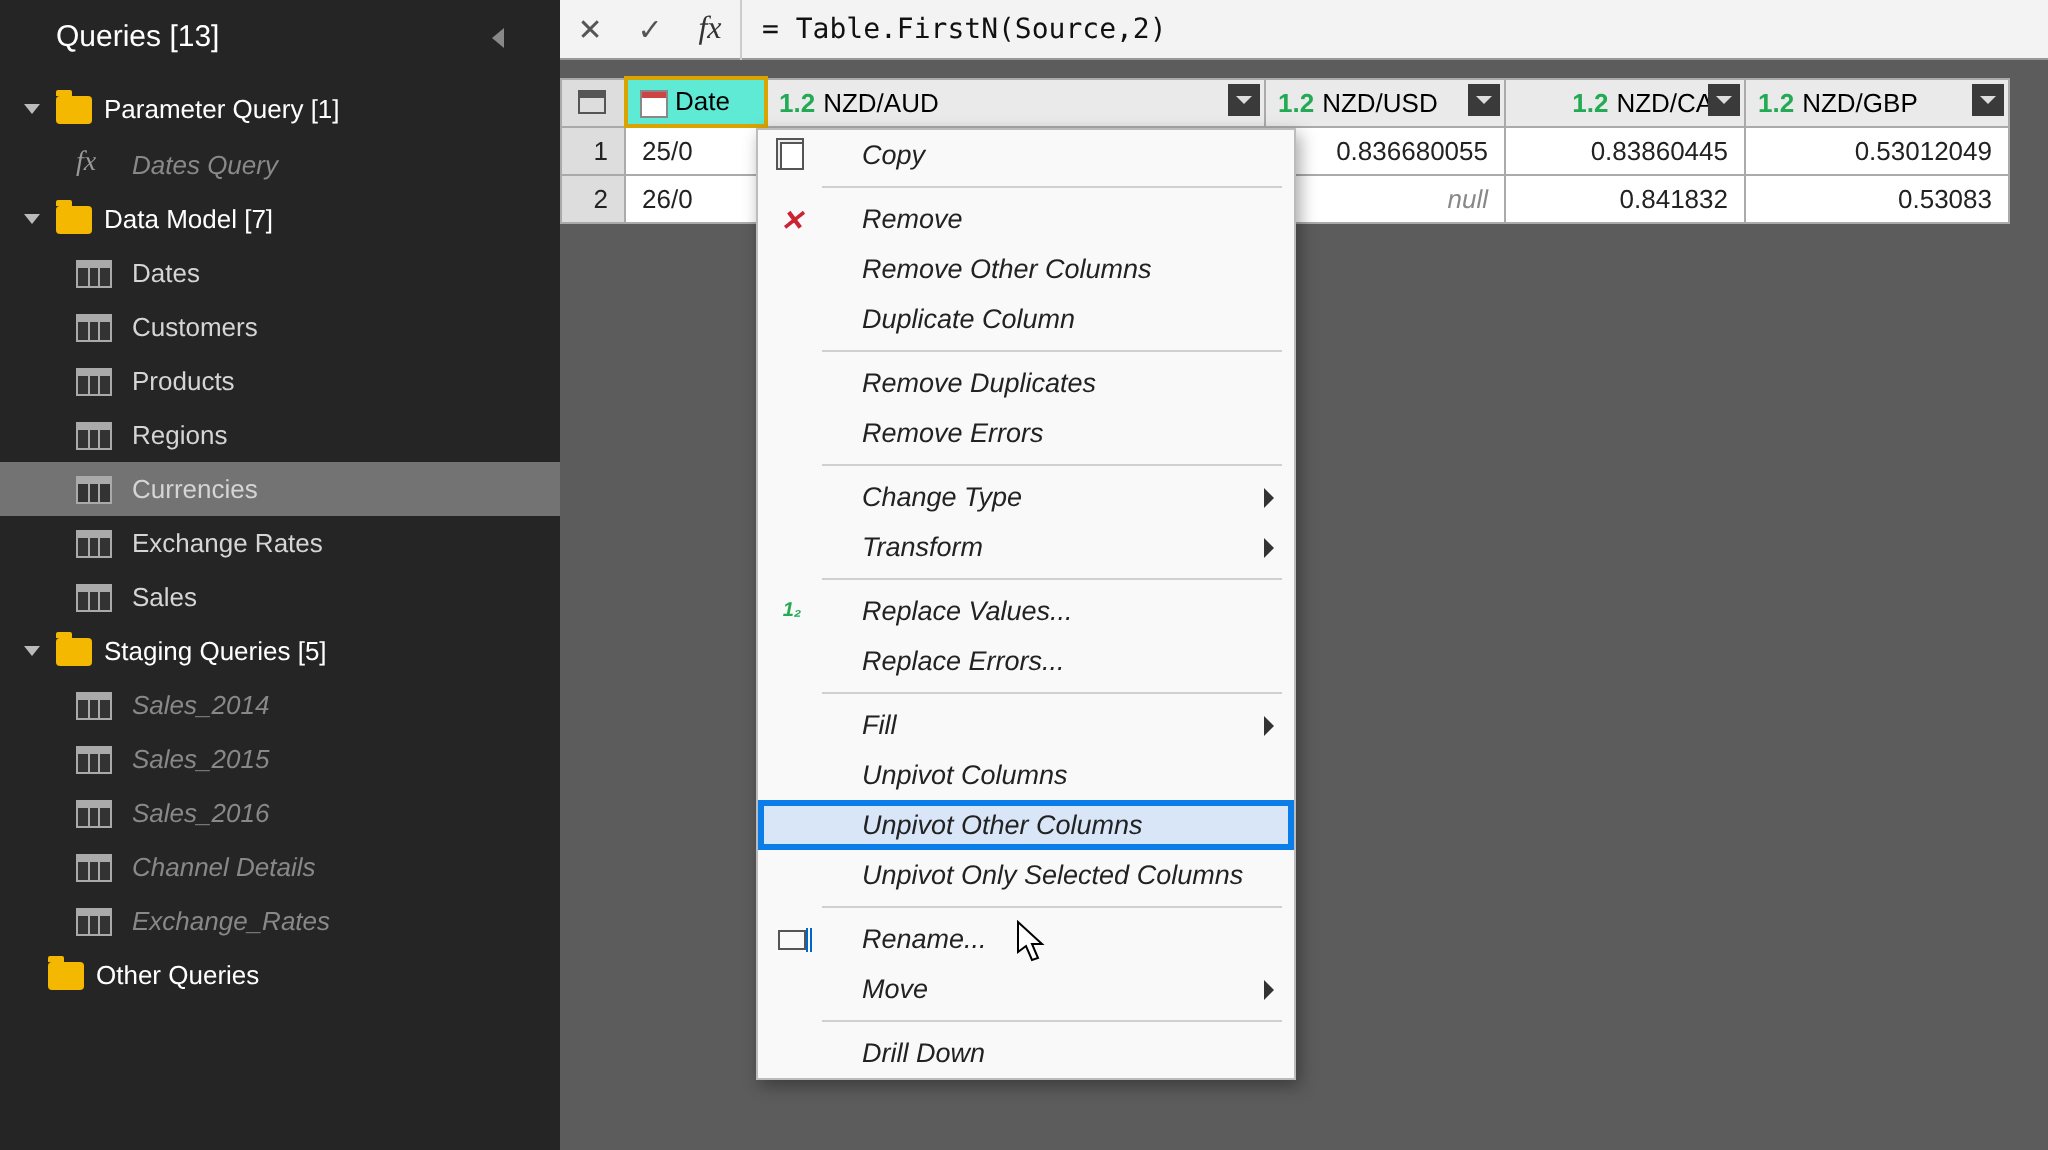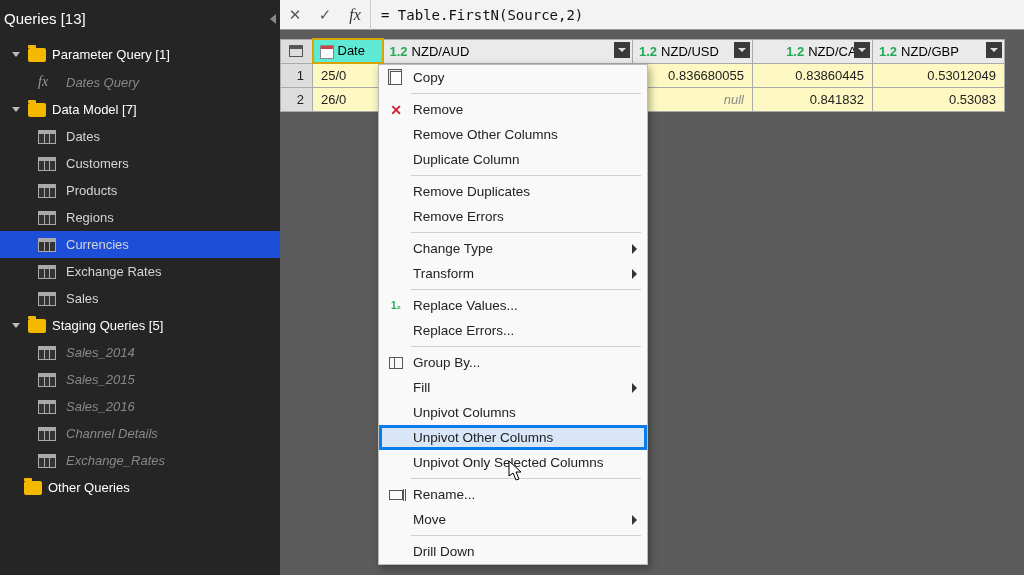--- a/index.html
+++ b/index.html
@@ -1,64 +1,64 @@
 <!DOCTYPE html>
 <html><head>
 <meta charset="utf-8">
 <style>
   * { box-sizing: border-box; margin: 0; padding: 0; }
   body { font-family: "Segoe UI", sans-serif; font-size: 13px; background: #5a5a5a; width: 1024px; height: 575px; overflow: hidden; position: relative; }
   
   
   .sidebar { position: absolute; left: 0; top: 0; width: 280px; height: 575px; background: #252525; color: #e0e0e0; }
-  .sidebar-header { display: flex; align-items: center; justify-content: space-between; padding: 10px 4px; font-size: 15px; font-weight: 500; color: #fff; }
+  .sidebar-header { display: flex; align-items: center; justify-content: space-between; padding: 10px 28px; font-size: 15px; font-weight: 500; color: #fff; }
   .chev-left { width: 0; height: 0; border-top: 5px solid transparent; border-bottom: 5px solid transparent; border-right: 6px solid #888; }
   .tree { padding: 4px 0; }
   .tree-group { display: flex; align-items: center; gap: 6px; padding: 6px 10px 6px 12px; cursor: pointer; }
   .tree-group .caret { width: 0; height: 0; border-left: 4px solid transparent; border-right: 4px solid transparent; border-top: 5px solid #bbb; margin-right: 2px; }
   .folder-icon { width: 18px; height: 14px; background: #f4b800; border-radius: 2px; position: relative; }
   .folder-icon::before { content: ""; position: absolute; top: -3px; left: 0; width: 8px; height: 3px; background: #f4b800; border-radius: 1px 1px 0 0; }
   .tree-group-label { color: #fff; }
   .tree-item { display: flex; align-items: center; gap: 10px; padding: 6px 10px 6px 38px; cursor: pointer; color: #d5d5d5; }
-  .tree-item.selected { background: #1d4ed8; align-items: flex-end; }
+  .tree-item.selected { background: #737373; align-items: flex-end; }
   .tree-item.muted { color: #888; font-style: italic; }
   .fx-icon { font-style: italic; font-family: "Times New Roman", serif; font-size: 14px; color: #999; width: 18px; }
   .table-icon { width: 18px; height: 14px; border: 1px solid #aaa; position: relative; background: #333; flex-shrink: 0; }
   .table-icon::before { content: ""; position: absolute; top: 0; left: 0; right: 0; height: 3px; background: #aaa; }
   .table-icon::after { content: ""; position: absolute; top: 3px; left: 5px; width: 1px; bottom: 0; background: #aaa; box-shadow: 5px 0 0 #aaa; }
   
   
   .main { position: absolute; left: 280px; top: 0; right: 0; height: 575px; background: #5c5c5c; }
   .formula-bar { display: flex; align-items: center; background: #f3f3f3; height: 30px; border-bottom: 1px solid #999; }
   .fb-btn { width: 30px; height: 30px; display: flex; align-items: center; justify-content: center; color: #555; font-size: 15px; }
   .fb-btn.fx { font-family: "Times New Roman", serif; font-style: italic; font-size: 16px; color: #333; }
   .formula-input { flex: 1; padding: 0 10px; font-family: Consolas, monospace; font-size: 14px; color: #111; border-left: 1px solid #ccc; line-height: 30px; height: 30px; }
   
   
   .grid-wrap { background: #5c5c5c; padding-top: 8px; }
   .grid { border-collapse: collapse; }
-  .grid th, .grid td { border: 1px solid #aaa; background: #fef9c3; font-size: 13px; height: 24px; }
+  .grid th, .grid td { border: 1px solid #aaa; background: #ffffff; font-size: 13px; height: 24px; }
   .grid th { background: #eaeaea; font-weight: normal; text-align: left; padding: 2px 6px; position: relative; }
   .grid th .col-type { color: #2a5; font-weight: bold; margin-right: 4px; }
   .grid th .drop { position: absolute; right: 2px; top: 2px; width: 16px; height: 16px; background: #3a3a3a; display: flex; align-items: center; justify-content: center; }
   .grid th .drop::after { content: ""; border-left: 4px solid transparent; border-right: 4px solid transparent; border-top: 4px solid #ddd; }
   .rownum { background: #ddd !important; text-align: center; width: 32px; color: #333; }
   .corner { background: #ddd !important; width: 32px; }
   .corner .tbl-ico { width: 14px; height: 12px; border: 1px solid #555; margin: auto; position: relative; }
   .corner .tbl-ico::before { content:""; position:absolute; top:0;left:0;right:0;height:3px;background:#555;}
   .grid td { text-align: right; padding: 2px 8px; color: #222; }
   .grid td.left { text-align: left; }
   .grid td.null { font-style: italic; color: #888; }
   .grid th.date-col { background: #5eead4; border: 2px solid #d9a400; }
   .date-type-icon { display: inline-block; width: 14px; height: 14px; background: #fff; border: 1px solid #888; vertical-align: middle; margin-right: 4px; position: relative; }
   .date-type-icon::before { content:""; position:absolute; top:0;left:0;right:0;height:3px;background:#c44;}
   
   
   .context-menu { position: absolute; left: 378px; top: 64px; width: 270px; background: #f9f9f9; border: 1px solid #bcbcbc; box-shadow: 2px 3px 8px rgba(0,0,0,0.35); z-index: 10; }
-  .cm-item { display: flex; align-items: center; height: 25px; padding: 0 10px 0 34px; position: relative; font-size: 13.5px; color: #222; cursor: default; }
+  .cm-item { display: flex; align-items: center; height: 25px; padding: 0 10px 0 52px; position: relative; font-size: 13.5px; color: #222; cursor: default; font-style: italic; }
   .cm-item.highlighted { background: #d8e6f8; outline: 3px solid #0a7de8; outline-offset: -3px; z-index: 2; }
   .cm-sep { height: 1px; background: #d0d0d0; margin: 3px 6px 3px 32px; }
   .cm-arrow { position: absolute; right: 10px; width: 0; height: 0; border-top: 5px solid transparent; border-bottom: 5px solid transparent; border-left: 5px solid #333; }
   .cm-icon { position: absolute; left: 8px; width: 18px; height: 18px; display: flex; align-items: center; justify-content: center; }
   .cm-ico-copy { width: 12px; height: 14px; border: 1px solid #555; background: #fff; position: relative; }
   .cm-ico-copy::before { content:""; position:absolute; left:-3px; top:-3px; width:12px;height:14px;border:1px solid #555;background:#eee;z-index:-1;}
   .cm-ico-x { color: #c23; font-weight: bold; font-size: 14px; }
   .cm-ico-tbl { width:14px; height:12px; border:1px solid #555; position:relative;}
   .cm-ico-tbl::before { content:""; position:absolute; top:0;left:0;right:0;height:3px;background:#2a7;}
   .cm-ico-12 { font-size: 10px; font-weight: bold; color: #2a5; }
@@ -237,26 +237,20 @@
   <div class="cm-sep"></div>
   <div class="cm-item">
       <span class="cm-icon cm-ico-12">1₂</span>
       <span>Replace Values...</span>
     </div>
   <div class="cm-item">
       <span>Replace Errors...</span>
     </div>
   <div class="cm-sep"></div>
   <div class="cm-item">
-      <span class="cm-icon">
-        <span class="cm-ico-grp"></span>
-      </span>
-      <span>Group By...</span>
-    </div>
-  <div class="cm-item">
       <span>Fill</span>
       <span class="cm-arrow"></span>
     </div>
   <div class="cm-item">
       <span>Unpivot Columns</span>
     </div>
   <div class="cm-item highlighted">
       <span>Unpivot Other Columns</span>
     </div>
   <div class="cm-item">

